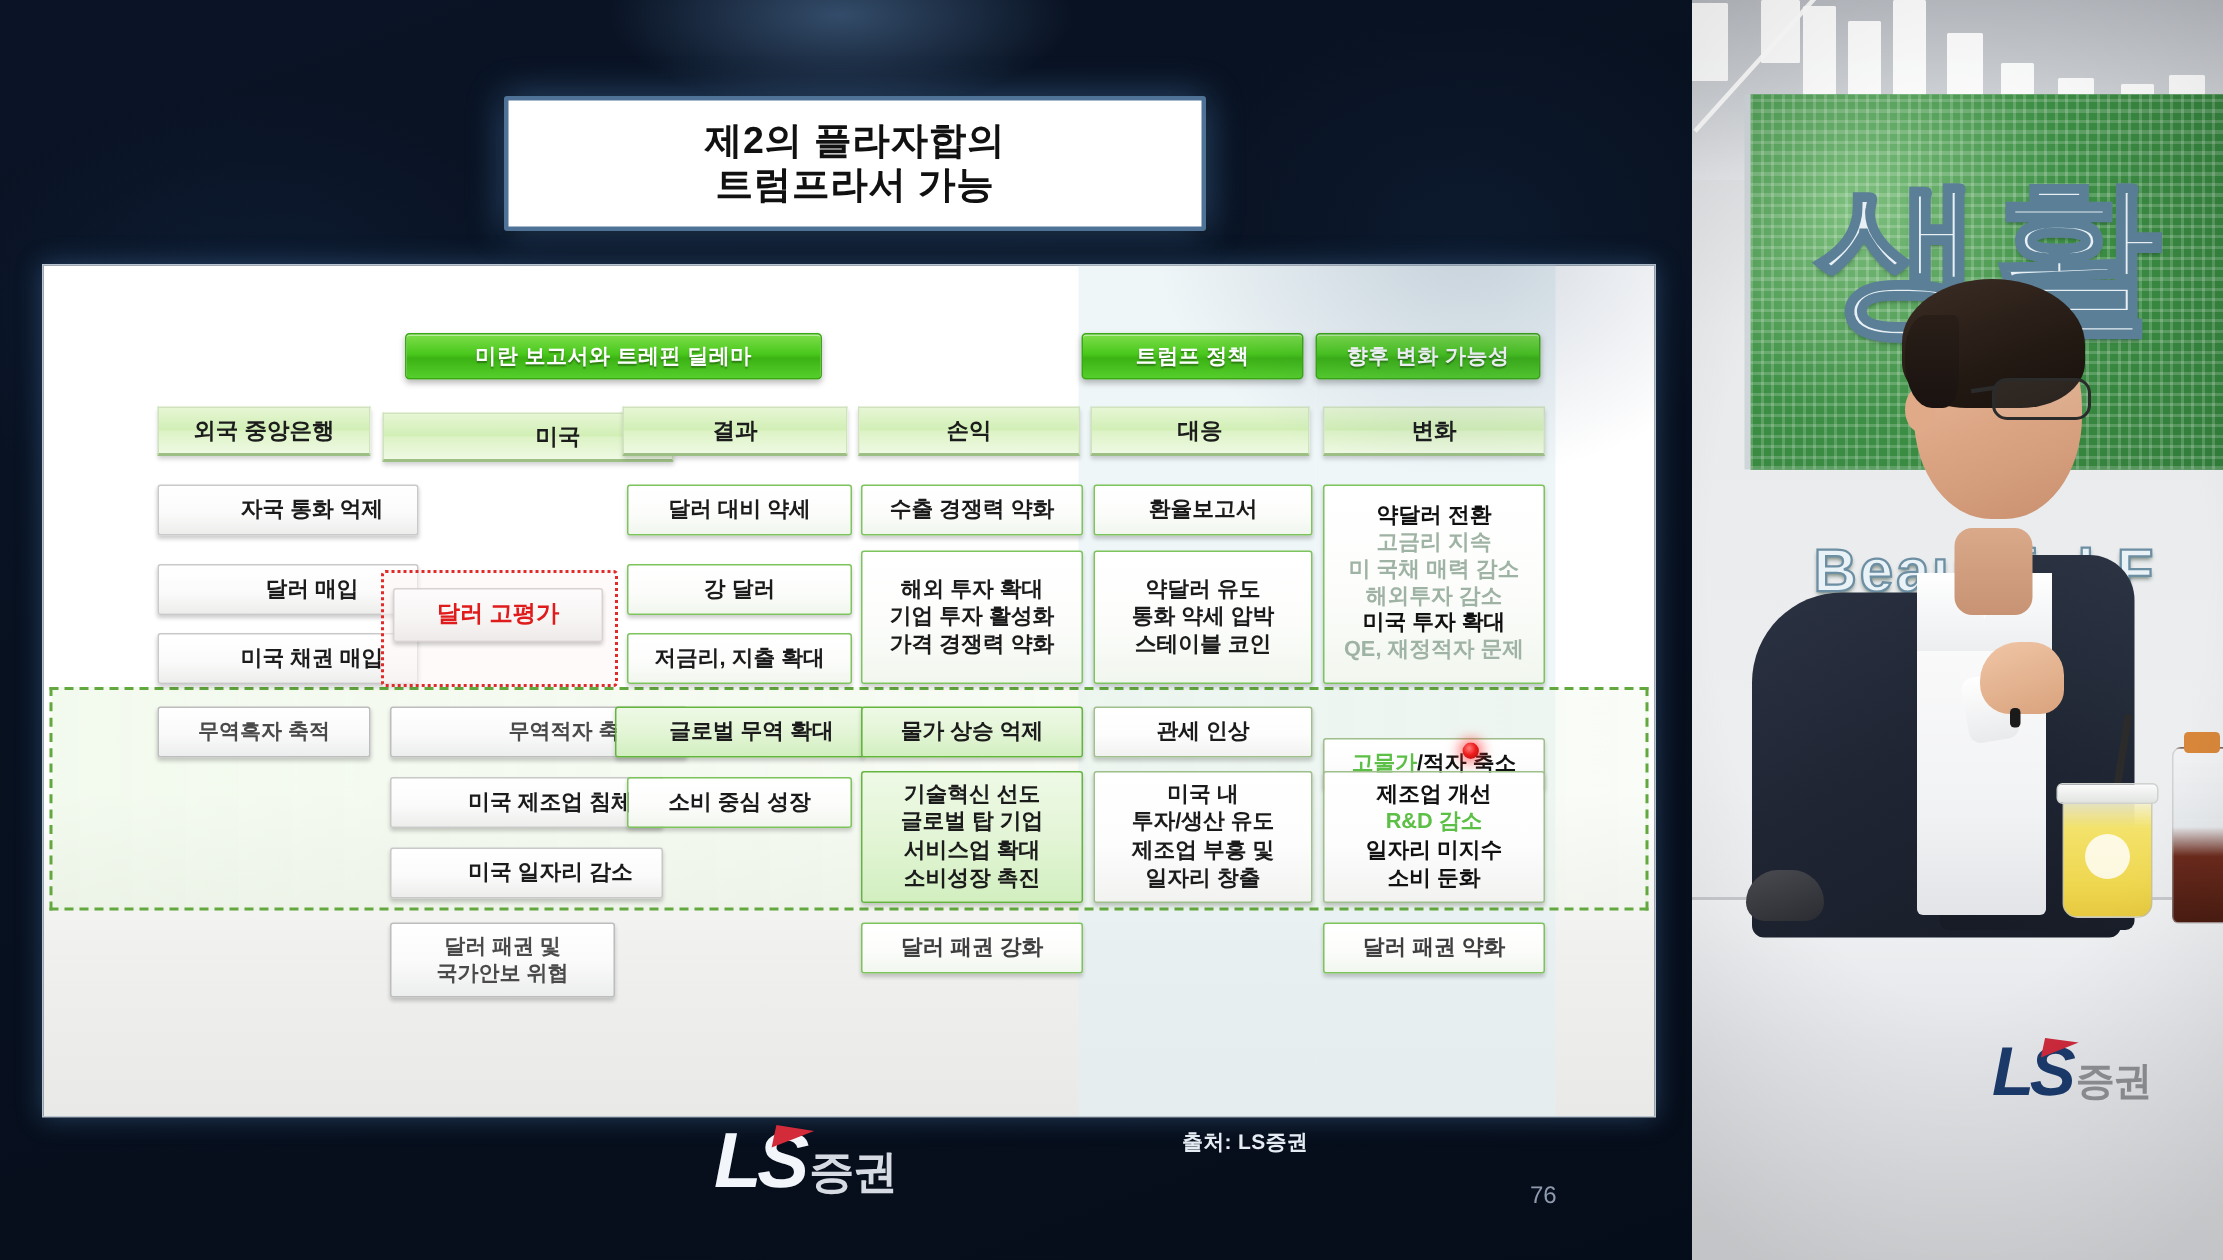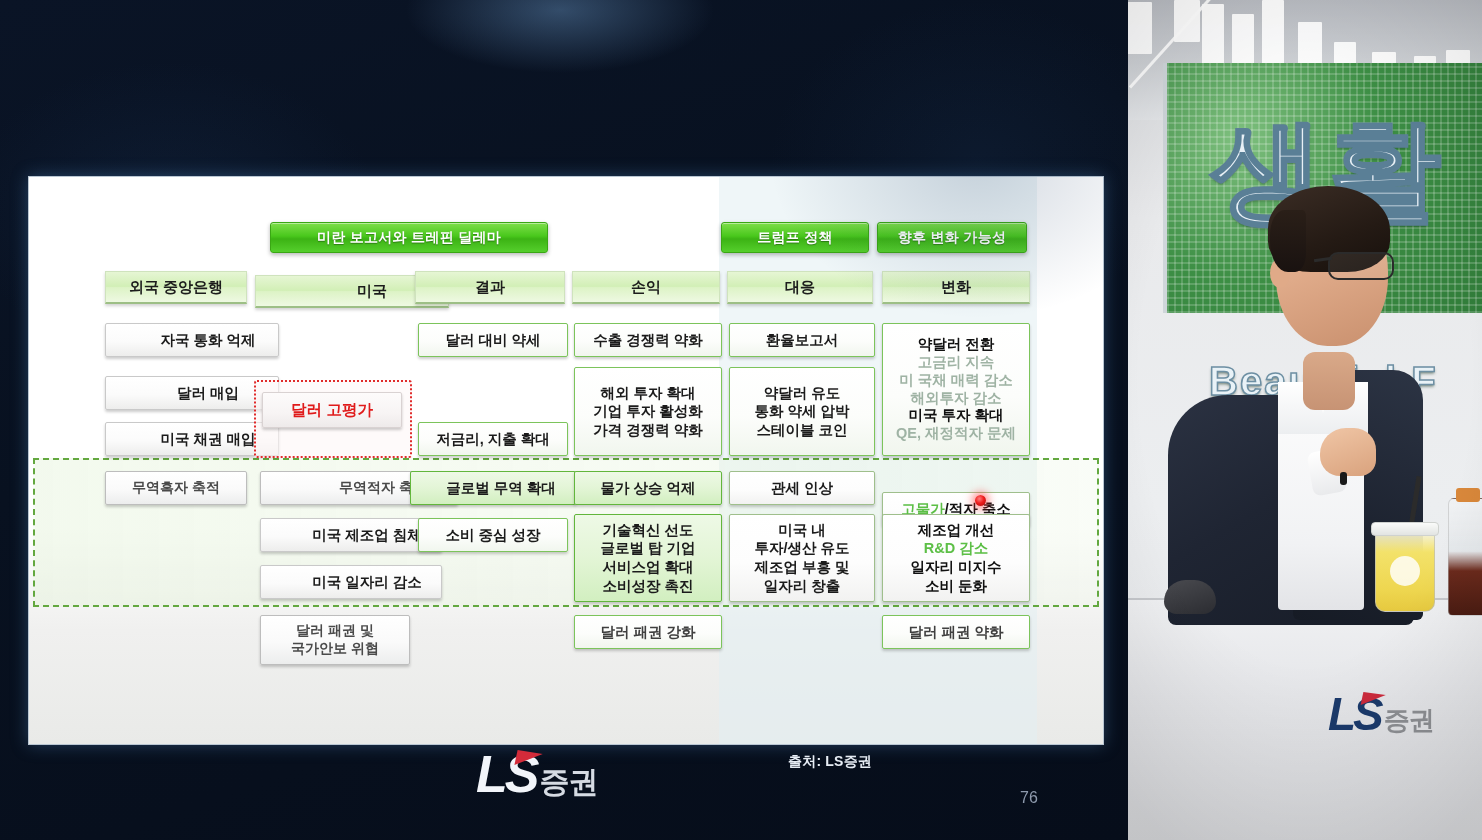--- a/index.html
+++ b/index.html
@@ -197,20 +197,24 @@
   .vignette{position:absolute;left:0;top:0;width:354px;height:840px;pointer-events:none;
         background:radial-gradient(ellipse 300px 520px at 50% 45%, rgba(0,0,0,0) 55%, rgba(0,0,0,.10) 100%);}
 </style>
 </head>
 <body>
 
 <div class="screen">
 
   <div class="stage">
 
+    <div class="title-plate">
+      <div class="title-line">제2의 플라자합의</div>
+      <div class="title-line">트럼프라서 가능</div>
+    </div>
 
     <div class="slide">
 
       <div class="band" style="left:690px;width:158px;"></div>
       <div class="band" style="left:848px;width:160px;"></div>
 
       <div class="dashregion" style="left:4px;top:281px;width:1062px;height:145px;"></div>
 
       <div class="grp" style="left:241px;top:45px;width:276px;">미란 보고서와 트레핀 딜레마</div>
       <div class="grp" style="left:692px;top:45px;width:146px;">트럼프 정책</div>
@@ -224,20 +228,21 @@
       <div class="colhdr" style="left:853px;top:94px;width:146px;">변화</div>
 
       <div class="cell gray" style="left:76px;top:146px;width:140px;height:32px;">자국 통화 억제</div>
       <div class="cell gray" style="left:76px;top:199px;width:140px;height:32px;">달러 매입</div>
       <div class="cell gray" style="left:76px;top:245px;width:140px;height:32px;">미국 채권 매입</div>
 
       <div class="redbox" style="left:225px;top:203px;width:154px;height:74px;"></div>
       <div class="cell redtext" style="left:233px;top:215px;width:138px;height:34px;font-size:15.5px;">달러 고평가</div>
 
       <div class="cell greenlt" style="left:389px;top:146px;width:148px;height:32px;">달러 대비 약세</div>
+      <div class="cell greenlt" style="left:389px;top:199px;width:148px;height:32px;">강 달러</div>
       <div class="cell greenlt" style="left:389px;top:245px;width:148px;height:32px;">저금리, 지출 확대</div>
 
       <div class="cell greenlt" style="left:545px;top:146px;width:146px;height:32px;">
         <span class="ln">수출 경쟁력 약화</span>
       </div>
       <div class="cell greenlt" style="left:545px;top:190px;width:146px;height:87px;">
         <span class="ln">해외 투자 확대</span>
         <span class="ln">기업 투자 활성화</span>
         <span class="ln">가격 경쟁력 약화</span>
       </div>

